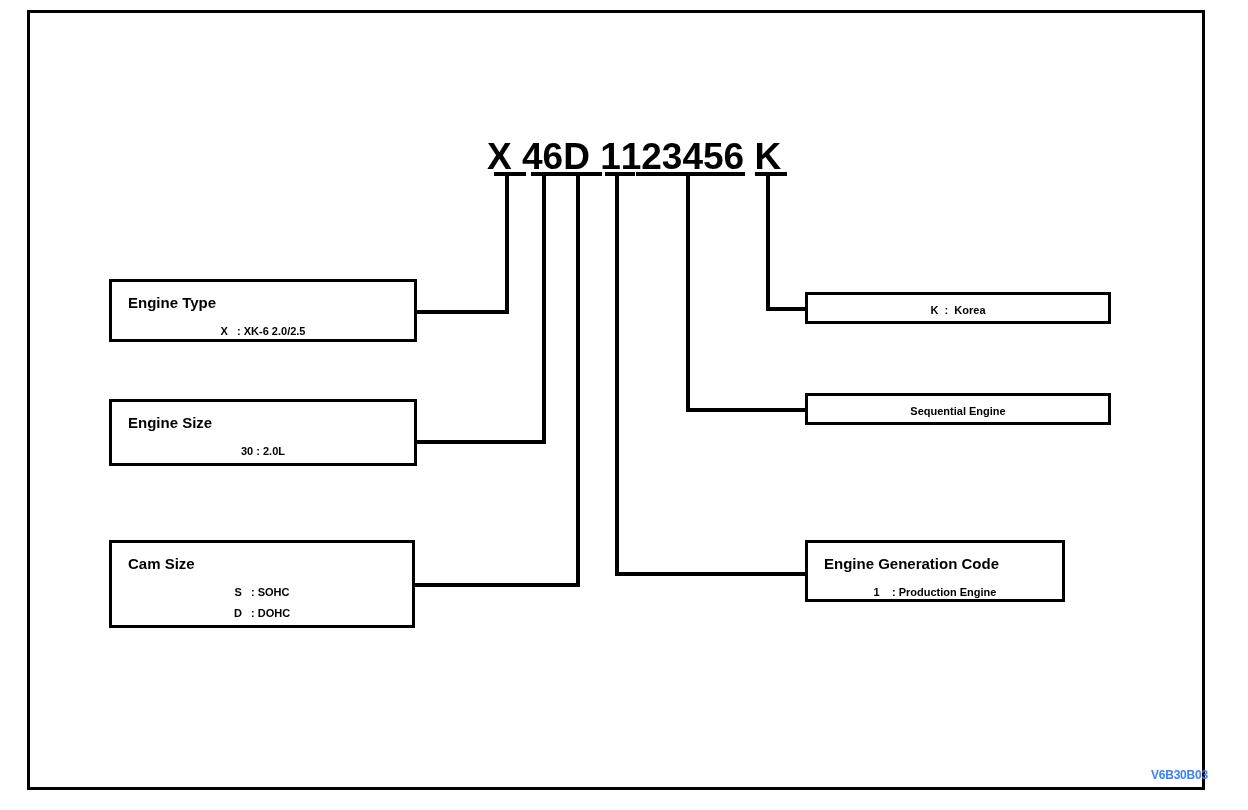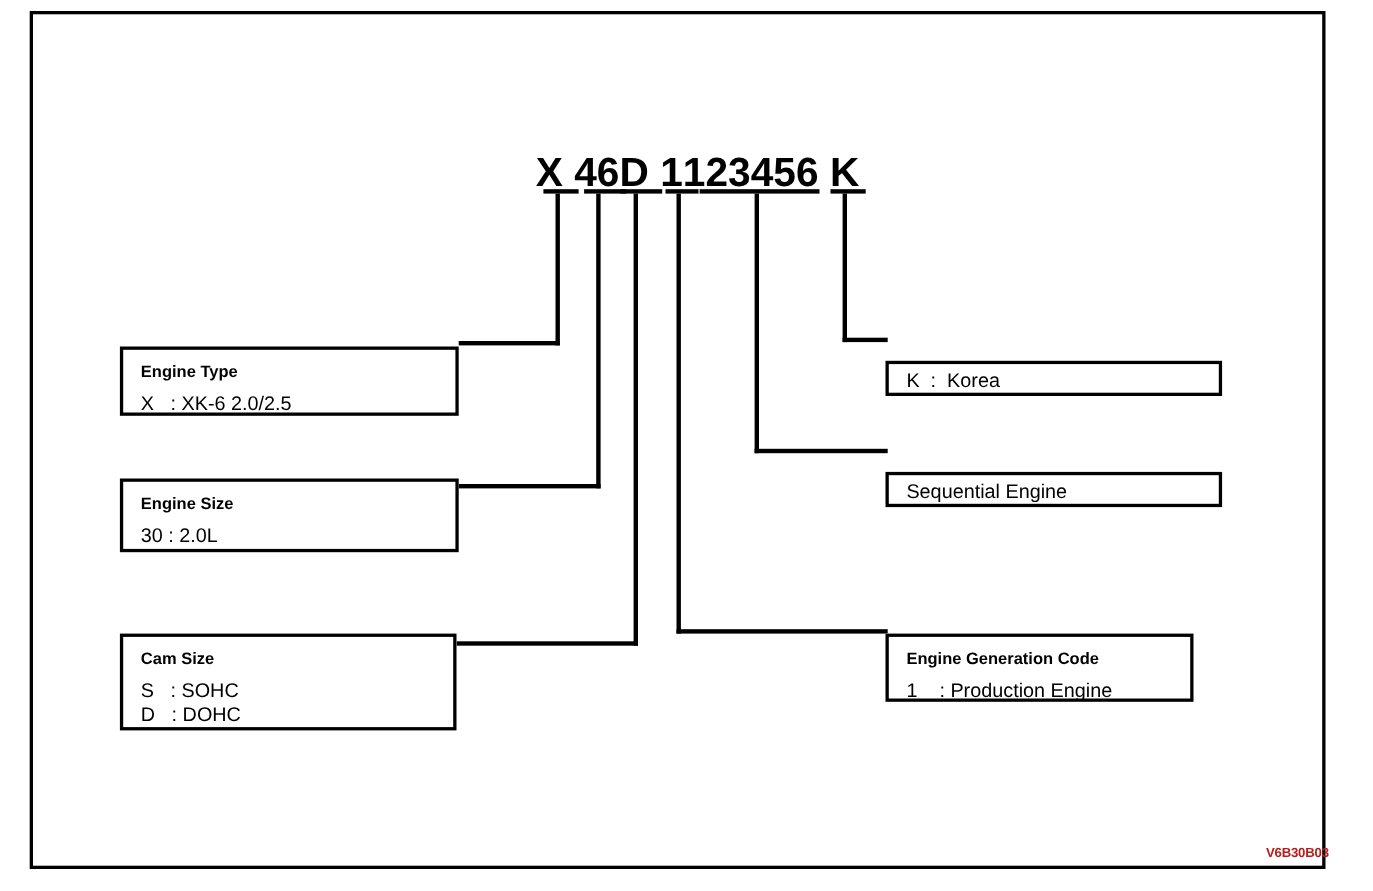--- a/index.html
+++ b/index.html
@@ -66,48 +66,48 @@
     background: #000000;
   }
 
   
   .box {
     position: absolute;
     border: 3px solid #000000;
     background: #ffffff;
     box-sizing: border-box;
     padding: 10px 16px;
-    margin-top: 36px;
   }
   .box-title {
     font-size: 15px;
     font-weight: bold;
     color: #000000;
     line-height: 22px;
     white-space: nowrap;
   }
   .box-line {
-    font-size: 18px;
-    font-weight: normal;
+    font-size: 11px;
+    font-weight: bold;
     color: #000000;
     line-height: 21px;
     white-space: pre;
+    text-align: center;
   }
   .box-title + .box-line {
     margin-top: 7px;
   }
 
   
   #figure-id {
     position: absolute;
     right: 40px;
     bottom: 28px;
     font-size: 12px;
     font-weight: bold;
-    color: #b91c1c;
+    color: #3b82f6;
     letter-spacing: -0.2px;
   }
 </style>
 </head>
 <body>
 
 <div id="canvas">
 
   <div id="frame"></div>
 
@@ -165,20 +165,20 @@
   </div>
 
   <div class="box" style="left:805px; top:292px; width:306px; height:32px; padding-top:5px;">
     <div class="box-line">K  :  Korea</div>
   </div>
 
   <div class="box" style="left:805px; top:393px; width:306px; height:32px; padding-top:5px;">
     <div class="box-line">Sequential Engine</div>
   </div>
 
-  <div class="box" style="left:805px; top:540px; width:280px; height:62px;">
+  <div class="box" style="left:805px; top:540px; width:260px; height:62px;">
     <div class="box-title">Engine Generation Code</div>
     <div class="box-line">1    : Production Engine</div>
   </div>
 
   <div id="figure-id">V6B30B03</div>
 
 </div>
 
 </body></html>

